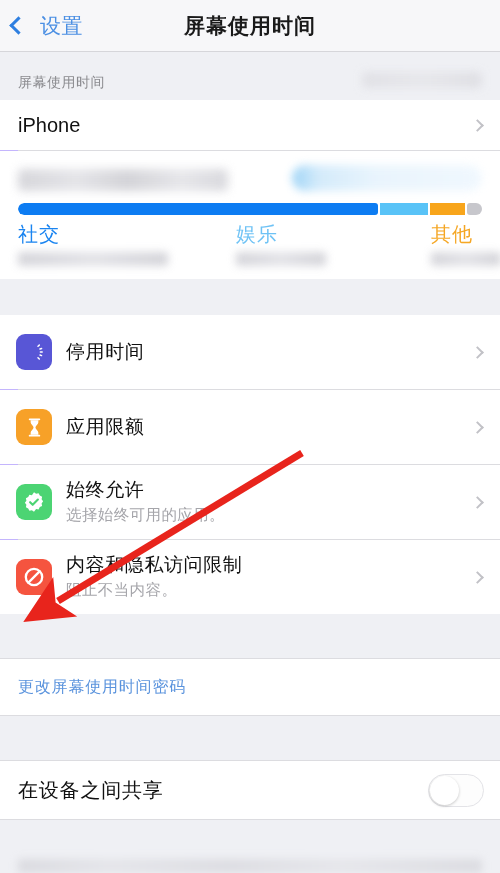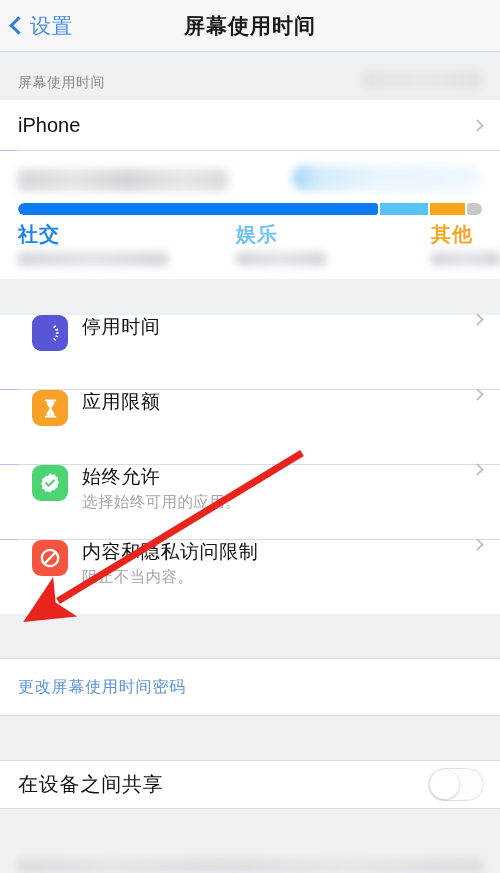--- a/index.html
+++ b/index.html
@@ -20,21 +20,21 @@
   }
   .back-btn{
     display:flex; align-items:center; gap:3px;
     padding-left:12px; cursor:pointer;
   }
   .chev-left{
     width:13px; height:13px; border-left:3px solid #2f7fe0;
     border-bottom:3px solid #2f7fe0; transform:rotate(45deg);
     margin-right:2px;
   }
-  .back-label{ font-size:21px; color:#4b8fe3; letter-spacing:.5px; }
+  .back-label{ font-size:21px; color:#4b8fe3; letter-spacing:.5px;margin-left:10px; }
   .nav-title{
     position:absolute; left:0; right:0; text-align:center;
     font-size:21px; font-weight:bold; color:#1a1a1a; letter-spacing:1px;
     pointer-events:none;
   }
 
   
   .group-header{
     font-size:14px; color:#8a8a8e; letter-spacing:.5px;
     padding:22px 18px 8px 18px; position:relative;
@@ -76,51 +76,51 @@
   }
   .bar{
     display:flex; height:12px; border-radius:6px; overflow:hidden;
     gap:2px; margin-top:2px;
   }
   .seg{ height:12px; }
   .seg:first-child{ border-radius:6px 3px 3px 6px; }
   .seg:last-child{ border-radius:3px 6px 6px 3px; }
 
   .legend{ position:relative; height:58px; margin-top:6px; }
-  .legend-item{ position:absolute; top:0;font-weight:bold; }
+  .legend-item{ position:absolute; top:0; }
   .legend-name{ font-size:20px; letter-spacing:1px; }
   .legend-blur{
     margin-top:4px; height:14px; border-radius:3px;
     background:linear-gradient(90deg,#d0d0d6,#e0e0e5,#cfcfd5);
     filter:blur(4px); opacity:.9;
   }
 
   
   .srow{
-    display:flex; min-height:74px;
-    padding:0 14px 0 32px; background:#fff; cursor:pointer;
+    display:flex; align-items:center; min-height:74px;
+    padding:0 14px 0 16px; background:#fff; cursor:pointer;
   }
   .ic{
     width:36px; height:36px; border-radius:9px; flex:none;
     margin-right:14px; display:flex; align-items:center; justify-content:center;
   }
   .srow-text{ flex:1; }
   .srow-title{ font-size:19px; color:#111; letter-spacing:.6px; line-height:1.25; }
   .srow-sub{ font-size:15.5px; color:#a5a5aa; letter-spacing:.4px; margin-top:3px; }
 
   
   .link-row{
     height:56px; display:flex; align-items:center; padding:0 18px;
     background:#fff; cursor:pointer;
   }
   .link-row .txt{ font-size:16px; color:#5a93dd; letter-spacing:.8px; }
 
   
   .tog-row{
-    height:47px; display:flex; align-items:center;
+    height:58px; display:flex; align-items:center;
     padding:0 16px 0 18px; background:#fff;
   }
   .tog-row .txt{ flex:1; font-size:20px; color:#111; letter-spacing:.8px; }
   .toggle{
     width:56px; height:33px; border-radius:17px;
     background:#fdfdfd; border:1px solid #e3e3e7; position:relative;
     cursor:pointer; flex:none;
   }
   .knob{
     position:absolute; top:1px; left:1px; width:29px; height:29px;

